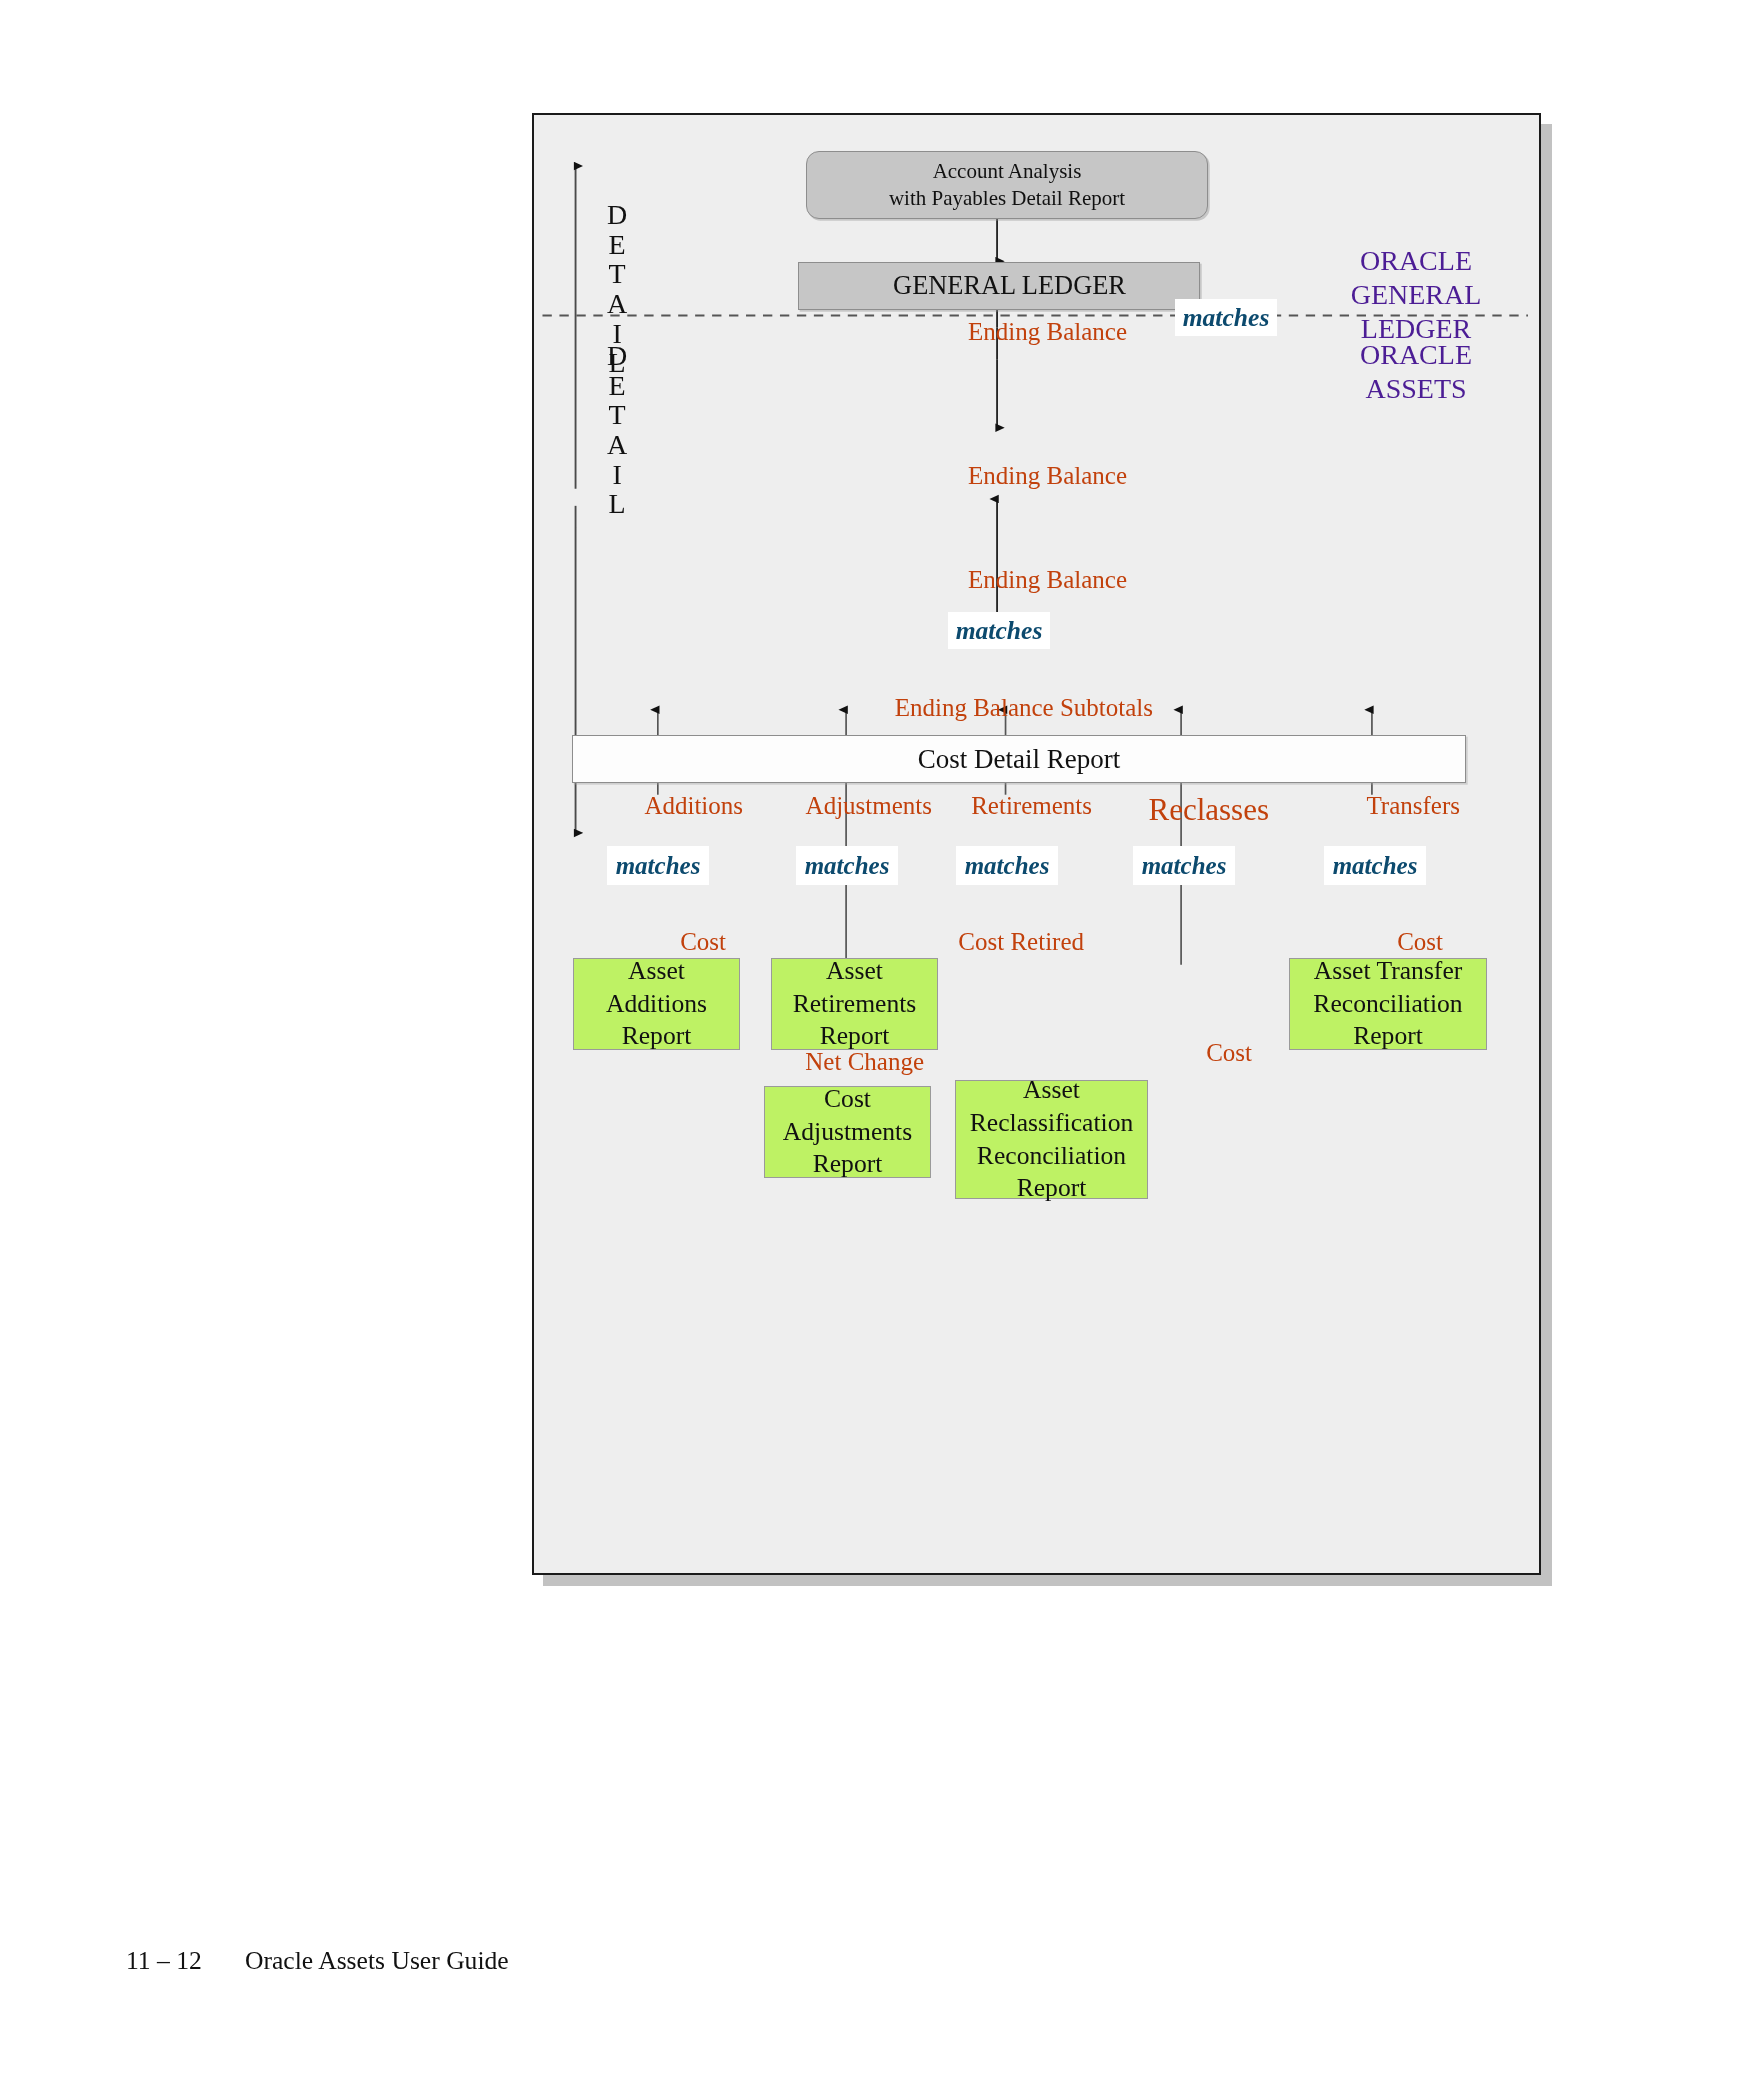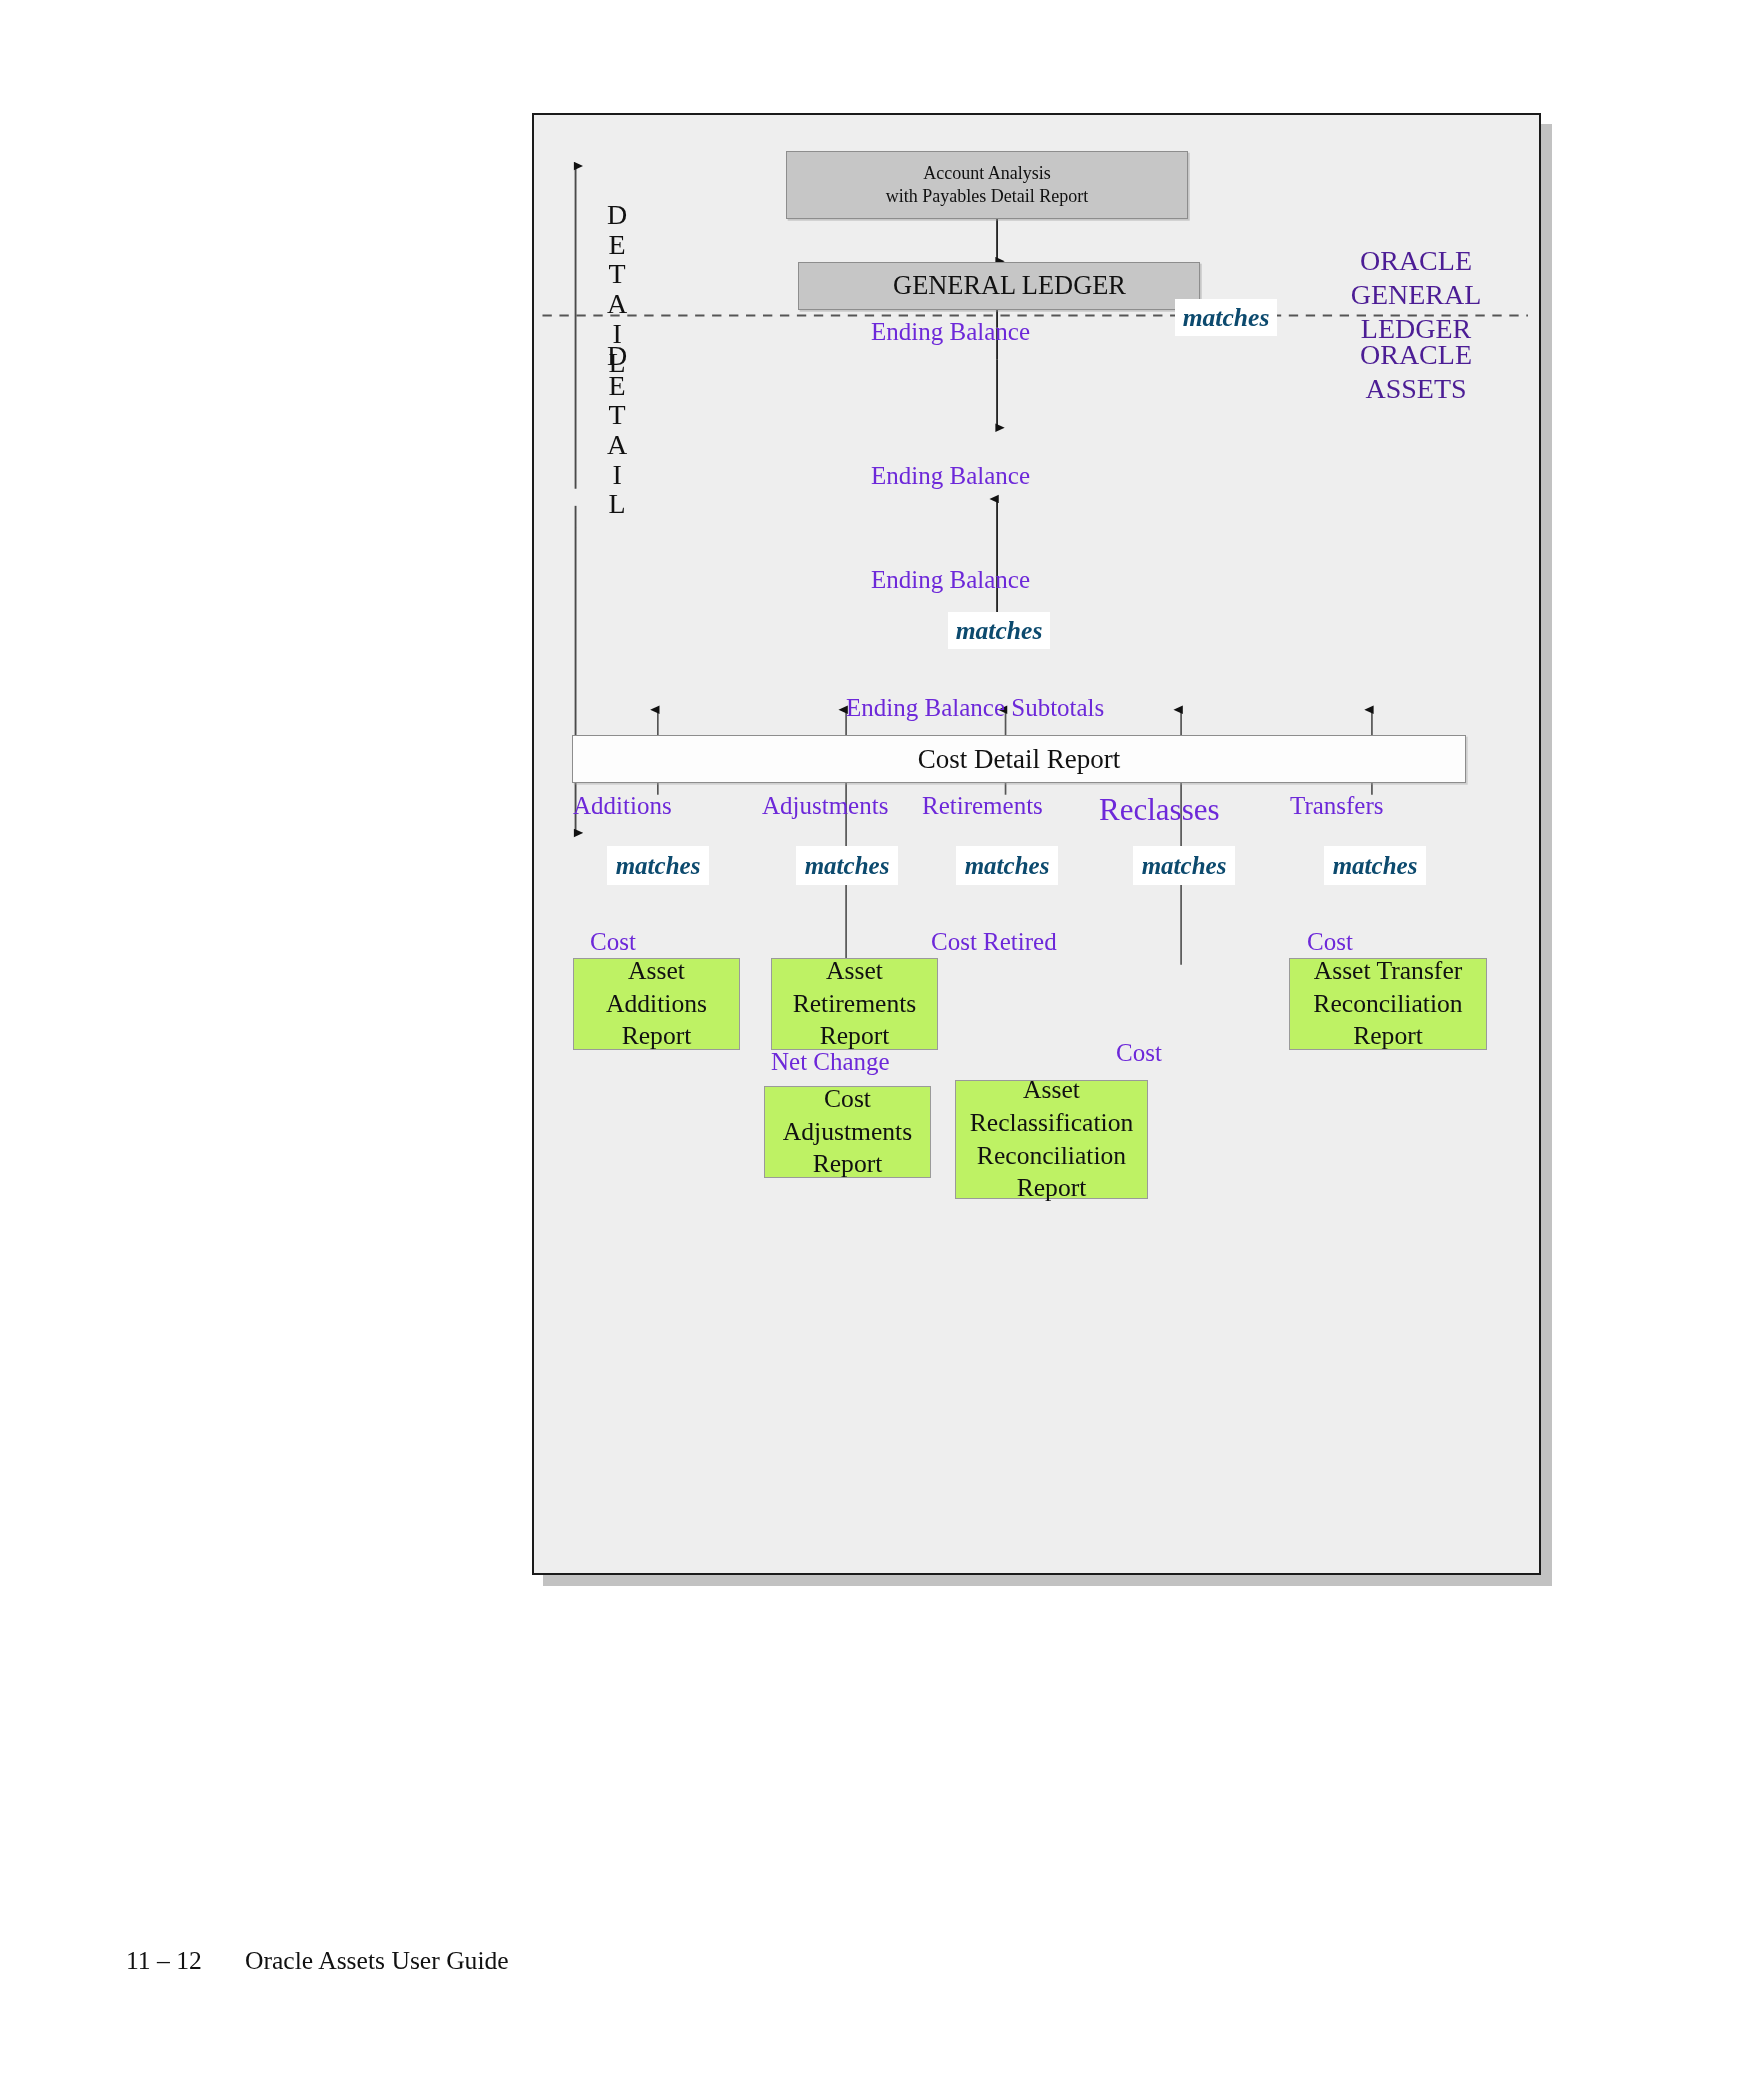--- a/index.html
+++ b/index.html
@@ -64,23 +64,23 @@
     border: 1.7px solid #8d8d8d;
     box-shadow: 1.7px 1.7px 0 rgba(160,160,160,0.40);
   }
   .node-plain {
     background: #bef264;
     border: 1.7px solid #9a9a9a;
   }
 
   .edge-label {
     position: absolute;
-    text-align: left;
+    text-align: right;
     white-space: nowrap;
-    color: #6d28d9;
+    color: #c2410c;
   }
 
   .matches-chip {
     position: absolute;
     background: #ffffff;
     display: flex;
     align-items: center;
     justify-content: center;
     font-style: italic;
     font-weight: 600;
@@ -178,21 +178,21 @@
     <span>L</span>
   </div>
 
   <div class="side-label" style="left:784px; top:129px; width:196px; font-size:28px;">ORACLE
 GENERAL
 LEDGER</div>
 
   <div class="side-label" style="left:784px; top:223px; width:196px; font-size:28px;">ORACLE
 ASSETS</div>
 
-  <div class="node node-gray" style="left:252px; top:36px; width:402px; height:68px; font-size:18px;">Account Analysis
+  <div class="node node-gray" style="left:272px; top:36px; width:402px; height:68px; font-size:21px;border-radius:13px;">Account Analysis
 with Payables Detail Report</div>
 
   <div class="node node-gray" style="left:264px; top:147px; width:402px; height:48px; font-size:26.4px;padding-left:21px;">GENERAL LEDGER</div>
 
   <div class="edge-label" style="left:337px; top:203px; width:256px; font-size:25px;">Ending Balance</div>
 
   <div class="matches-chip" style="left:641px; top:184px; width:102px; height:37px; font-size:25.6px;">matches</div>
 
   <div class="edge-label" style="left:337px; top:347px; width:256px; font-size:25px;">Ending Balance</div>
 

